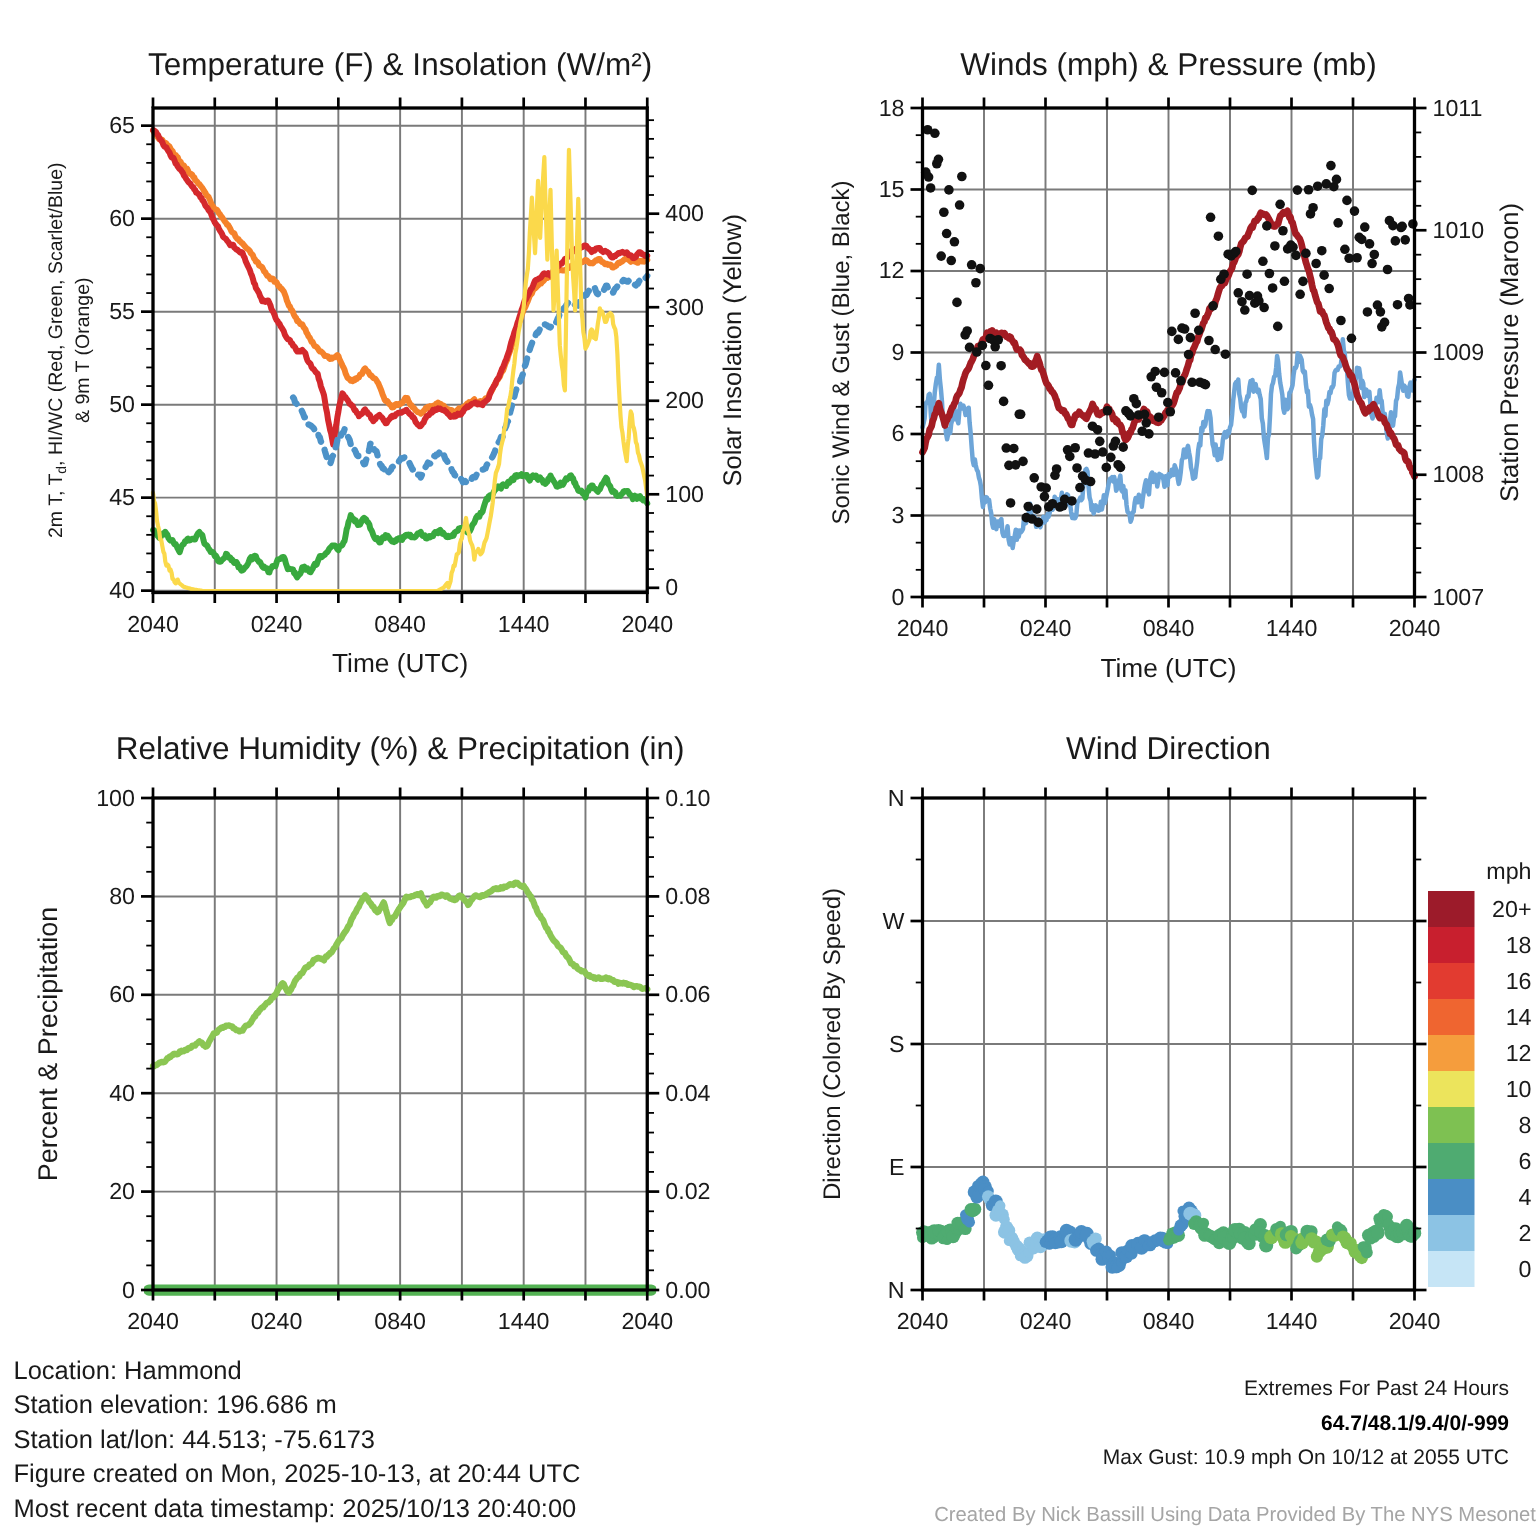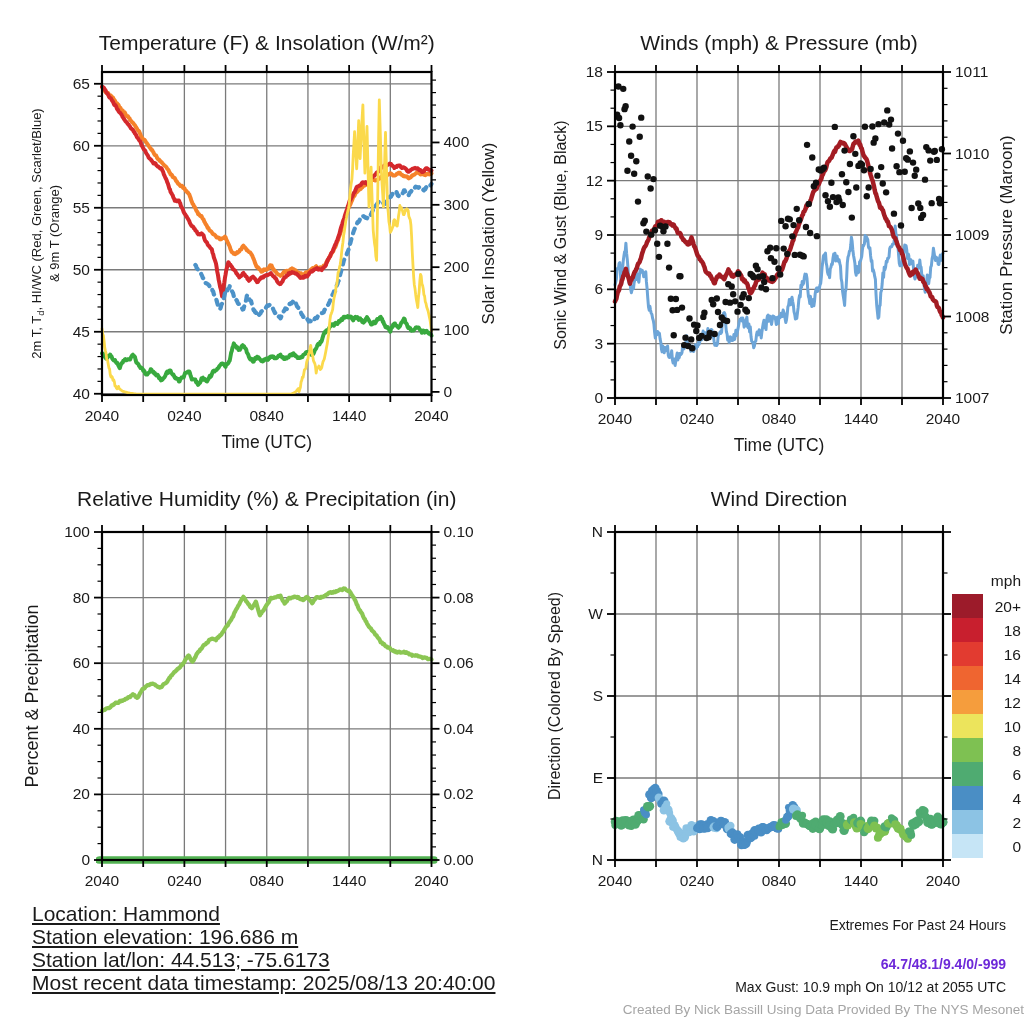--- a/index.html
+++ b/index.html
@@ -1,19 +1,19 @@
 <!DOCTYPE html>
 <html><head>
 <meta charset="utf-8">
 <style>
   html,body{margin:0;padding:0;background:#fff;}
   body{font-family:"Liberation Sans","DejaVu Sans",sans-serif;}
   .page{position:relative;width:1024px;height:1024px;background:#fff;overflow:hidden;}
   svg text{font-family:"Liberation Sans","DejaVu Sans",sans-serif;fill:#1a1a1a;}
-  .footer-left{position:absolute;left:32px;top:902px;font-size:21px;line-height:23px;color:#1a1a1a;text-decoration:underline;}
+  .footer-left{position:absolute;left:9px;top:902px;font-size:17px;line-height:23px;color:#1a1a1a;}
   .footer-right{position:absolute;right:18px;top:914px;font-size:14px;line-height:23px;color:#1a1a1a;text-align:right;}
   .footer-right .red-vals{font-weight:bold;}
   .credit{position:absolute;left:0;top:1002px;width:100%;text-align:right;font-size:13.5px;color:#a5a5a5;}
 </style>
 </head>
 <body>
 
 <div class="page">
   <svg id="charts" width="1024" height="1024" viewBox="0 0 1024 1024" xmlns="http://www.w3.org/2000/svg">
       <g>
@@ -930,23 +930,24 @@
         <text x="1021" y="827.5" font-size="15.5" text-anchor="end" fill="#1a1a1a">2</text>
         <rect x="952" y="834" width="31" height="24" fill="#c6e5f6"></rect>
         <text x="1021" y="851.5" font-size="15.5" text-anchor="end" fill="#1a1a1a">0</text>
       </g>
     </svg>
 
   <div class="footer-left">
     <div>Location: Hammond</div>
     <div>Station elevation: 196.686 m</div>
     <div>Station lat/lon: 44.513; -75.6173</div>
-    <div>Most recent data timestamp: 2025/08/13 20:40:00</div>
+    <div>Figure created on Mon, 2025-10-13, at 20:44 UTC</div>
+    <div>Most recent data timestamp: 2025/10/13 20:40:00</div>
   </div>
 
   <div class="footer-right">
     <div>Extremes For Past 24 Hours</div>
-    <div class="red-vals" id="extremes-values" style="color: #6d28d9; margin-top: 16px;">64.7/48.1/9.4/0/-999</div>
+    <div class="red-vals" id="extremes-values" style="color: #000000;">64.7/48.1/9.4/0/-999</div>
     <div>Max Gust: 10.9 mph On 10/12 at 2055 UTC</div>
   </div>
 
   <div class="credit">Created By Nick Bassill Using Data Provided By The NYS Mesonet</div>
 </div>
 
 </body></html>

